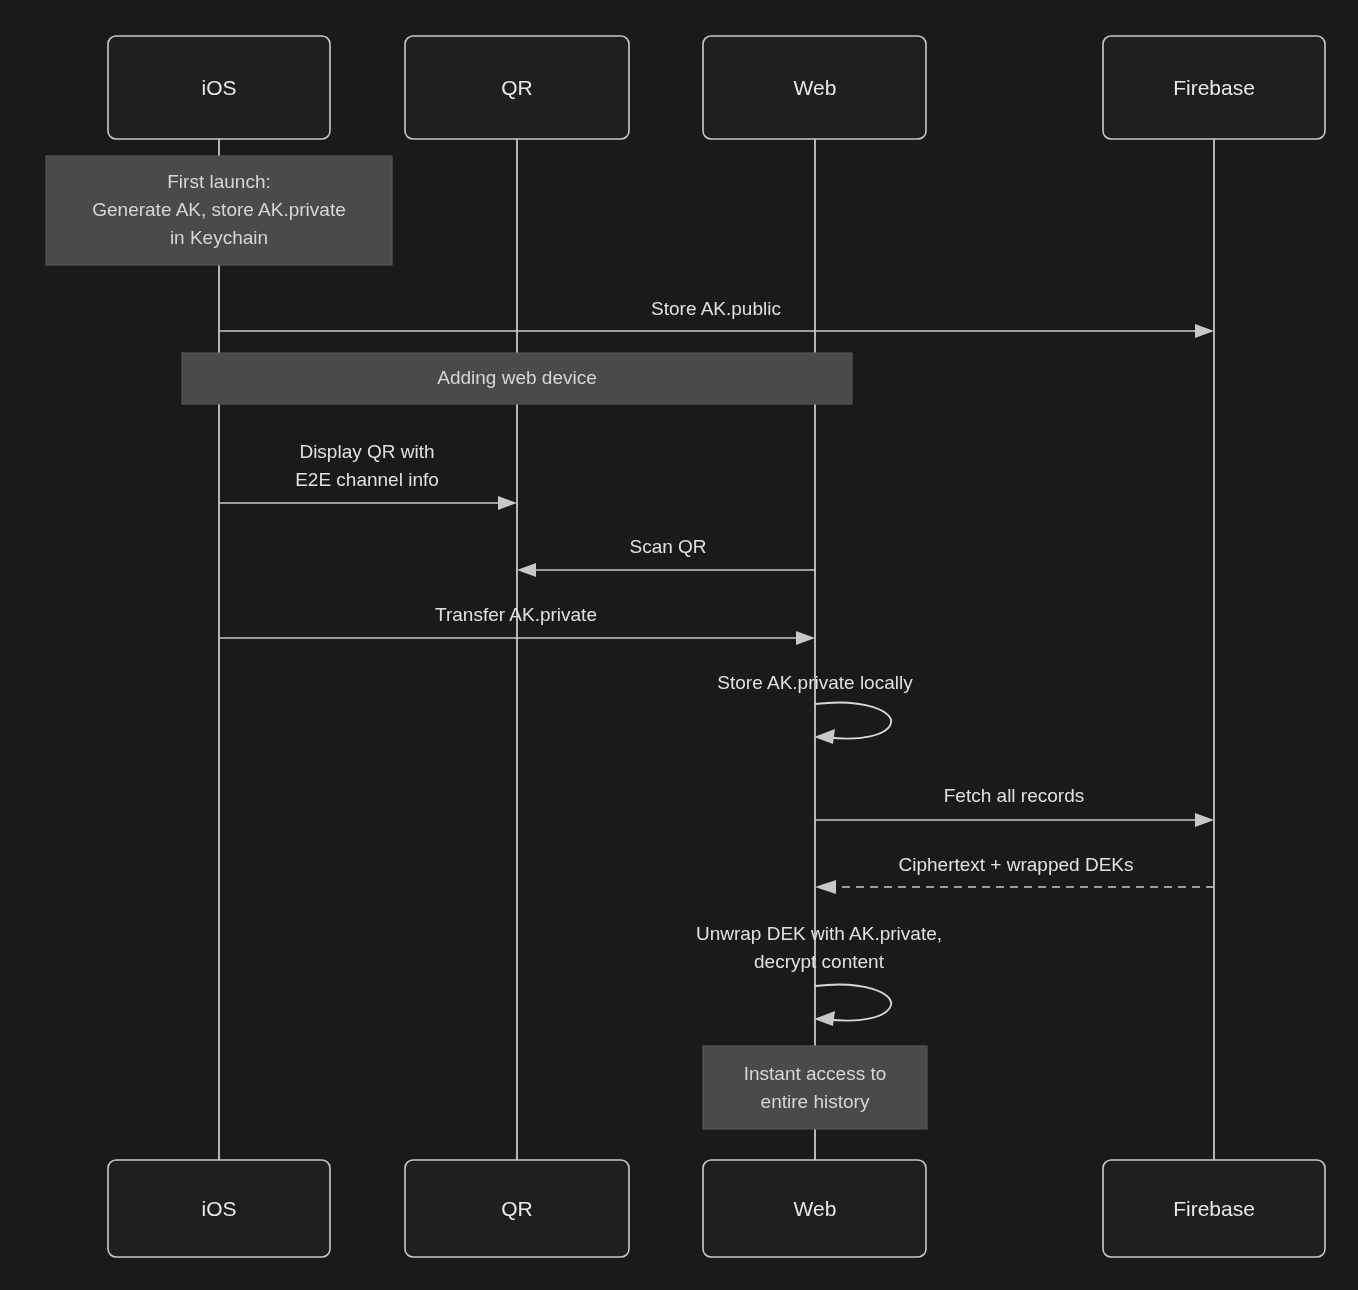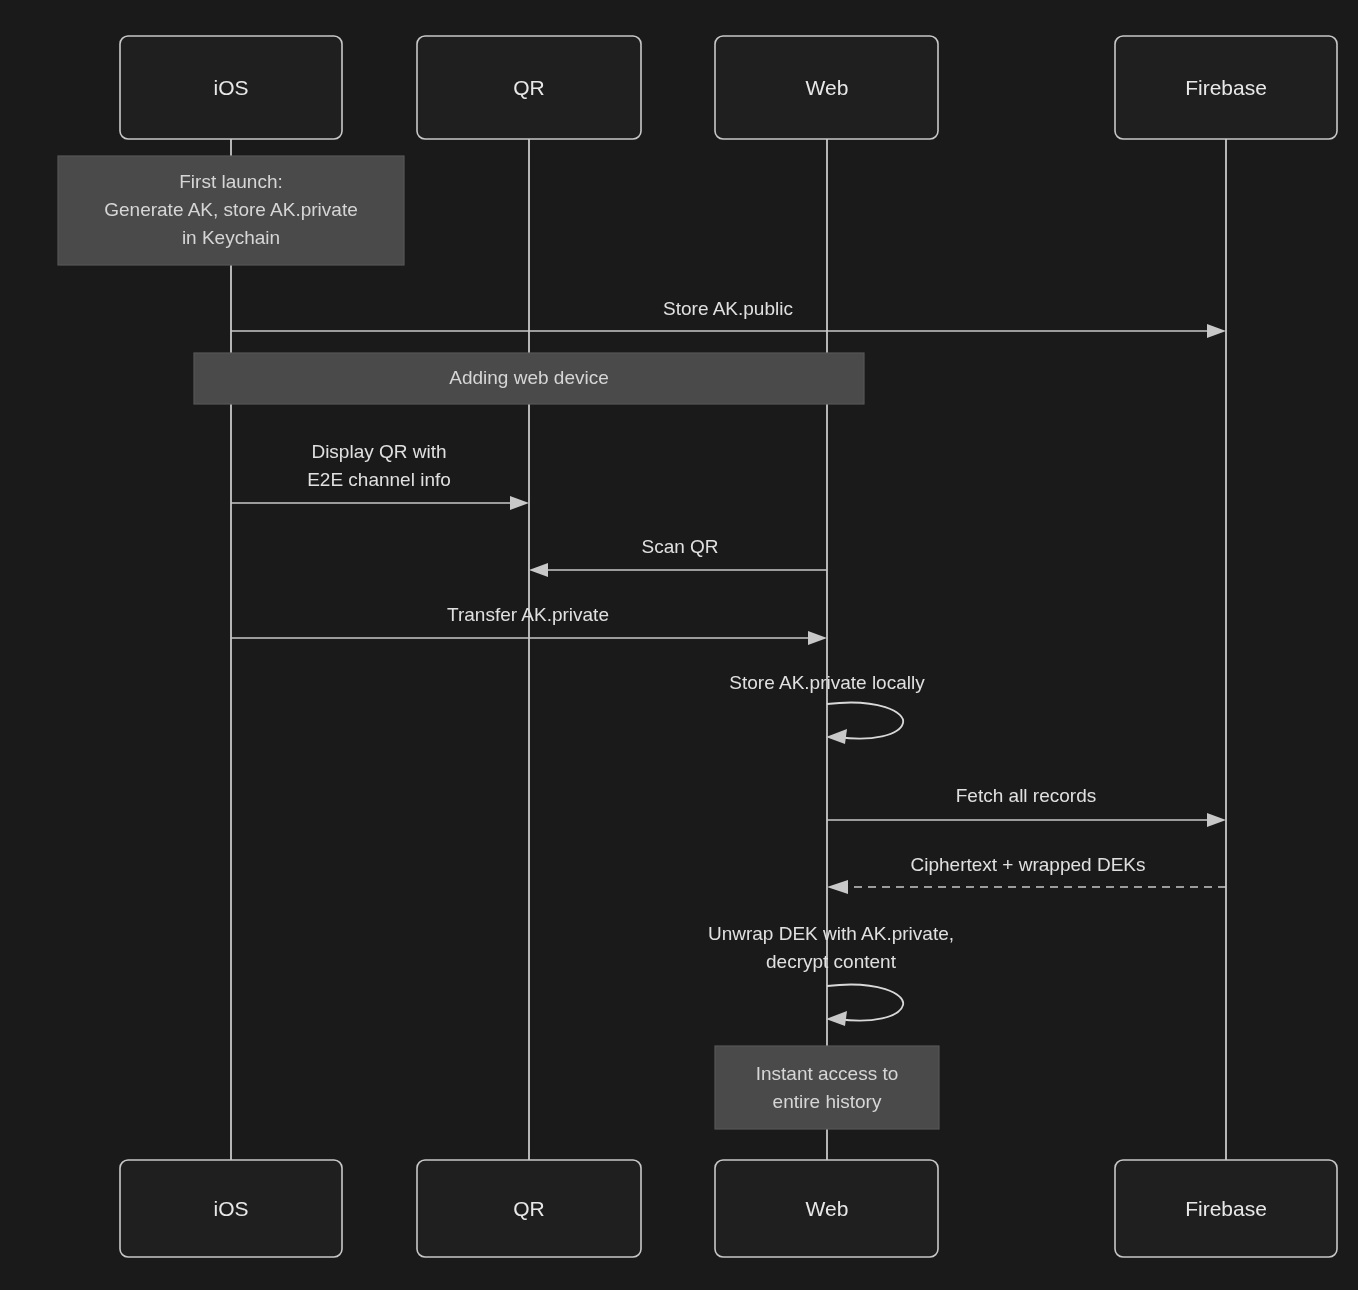--- a/index.html
+++ b/index.html
@@ -10,21 +10,21 @@
   }
   body {
     width: 1358px;
     height: 1290px;
     position: relative;
     overflow: hidden;
     font-family: "Liberation Sans", sans-serif;
   }
   #diagram-root {
     position: absolute;
-    left: 16px;
+    left: 4px;
     top: 0;
     width: 1184px;
     height: 1290px;
     border-radius: 14px;
   }
   svg#seq-svg {
     display: block;
     width: 1358px;
     height: 1290px;
   }

